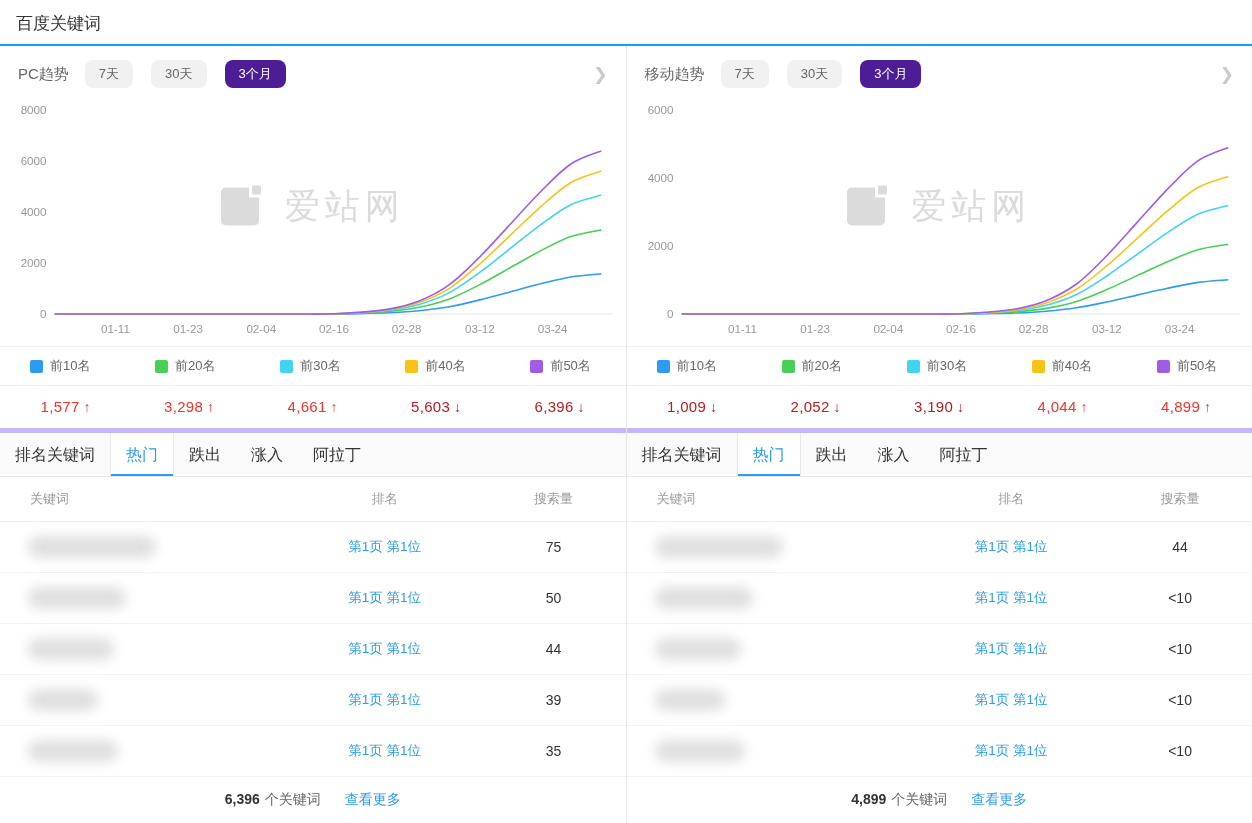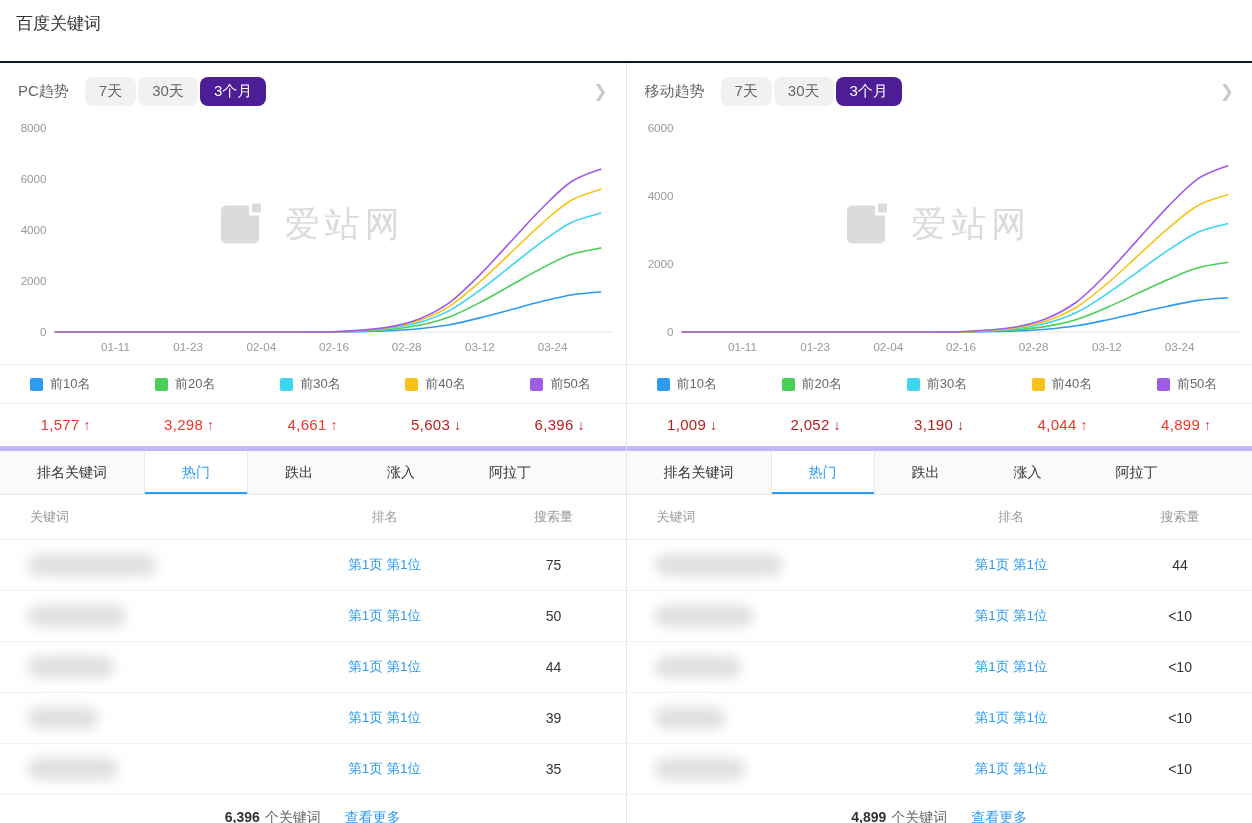--- a/index.html
+++ b/index.html
@@ -1,31 +1,31 @@
 <!DOCTYPE html>
 <html><head>
 <meta charset="utf-8">
 <style>
   *{box-sizing:border-box;margin:0;padding:0}
   html,body{background:#fff}
   body{width:1252px;font-family:"Liberation Sans","DejaVu Sans",sans-serif;color:#333;-webkit-font-smoothing:antialiased}
 
   
-  .page-header{padding:12px 16px 26px;border-bottom:2px solid #0f172a}
+  .page-header{padding:12px 16px 9px;border-bottom:2px solid #0ea5e9}
   .page-title{font-size:17px;font-weight:500;color:#333}
 
   
   .panels{display:flex;border-bottom:2px solid #1694dc}
   .panel{flex:1;min-width:0}
   .panel + .panel{border-left:1px solid #e6e6e6}
 
   
   .panel-head{display:flex;align-items:center;padding:14px 18px 8px}
   .panel-title{font-size:15px;color:#666;margin-right:16px}
-  .rtab{margin-right:2px;padding:5px 14px;font-size:15px;color:#666;background:#f1f1f1;border-radius:8px;cursor:pointer;user-select:none}
+  .rtab{margin-right:18px;padding:5px 14px;font-size:13px;color:#666;background:#f1f1f1;border-radius:8px;cursor:pointer;user-select:none}
   .rtab[data-active="true"]{background:#4c1d95;color:#fff}
   .chevron{margin-left:auto;color:#c9c9c9;font-size:17px;cursor:pointer;line-height:1}
 
   
   .chart-wrap{position:relative;padding:2px 8px 0}
   .chart-svg{display:block;width:100%;height:248px}
   .tick{fill:#999;font-size:11.5px;font-family:"Liberation Sans",sans-serif}
   .axis{stroke:#e6e6e6;stroke-width:1}
   .watermark{position:absolute;left:50%;top:44%;transform:translate(-50%,-50%);display:flex;align-items:center;gap:26px;pointer-events:none}
   .wm-logo{position:relative;width:38px;height:38px;background:#dbdbdb;border-radius:5px}
@@ -42,21 +42,21 @@
   .stats{display:flex;align-items:center;padding:12px 4px 13px;border-bottom:5px solid #c4b5fd}
   .stat{flex:1;text-align:center;font-size:15px;letter-spacing:.3px}
   .stat[data-dir="up"]{color:#ef342a}
   .stat[data-dir="down"]{color:#b91c1c}
   .stat::after{font-weight:700;margin-left:4px;font-size:14px}
   .stat[data-dir="up"]::after{content:"↑"}
   .stat[data-dir="down"]::after{content:"↓"}
 
   
   .list-tabs{display:flex;background:#fafafa;border-bottom:1px solid #e8e8e8}
-  .ltab{padding:0 37px;line-height:43px;font-size:14px;color:#333;cursor:pointer;white-space:nowrap}
+  .ltab{padding:0 15px;line-height:43px;font-size:16px;color:#333;cursor:pointer;white-space:nowrap}
   .ltab[data-active="true"]{background:#fff;color:#2d9cf4;border-left:1px solid #e8e8e8;border-right:1px solid #e8e8e8;box-shadow:inset 0 -2px 0 #2d9cf4}
 
   
   .kw-table{width:100%;border-collapse:collapse;table-layout:fixed}
   .kw-table col.c-kw{width:46%}
   .kw-table col.c-rank{width:31%}
   .kw-table col.c-vol{width:23%}
   .kw-table th{font-weight:400;color:#999;font-size:13px;padding:13px 0;border-bottom:1px solid #ededed;text-align:center}
   .kw-table th.h-kw{text-align:left;padding-left:30px}
   .kw-table td{padding:14px 0;border-bottom:1px solid #f2f2f2;font-size:14px;text-align:center;color:#333}

